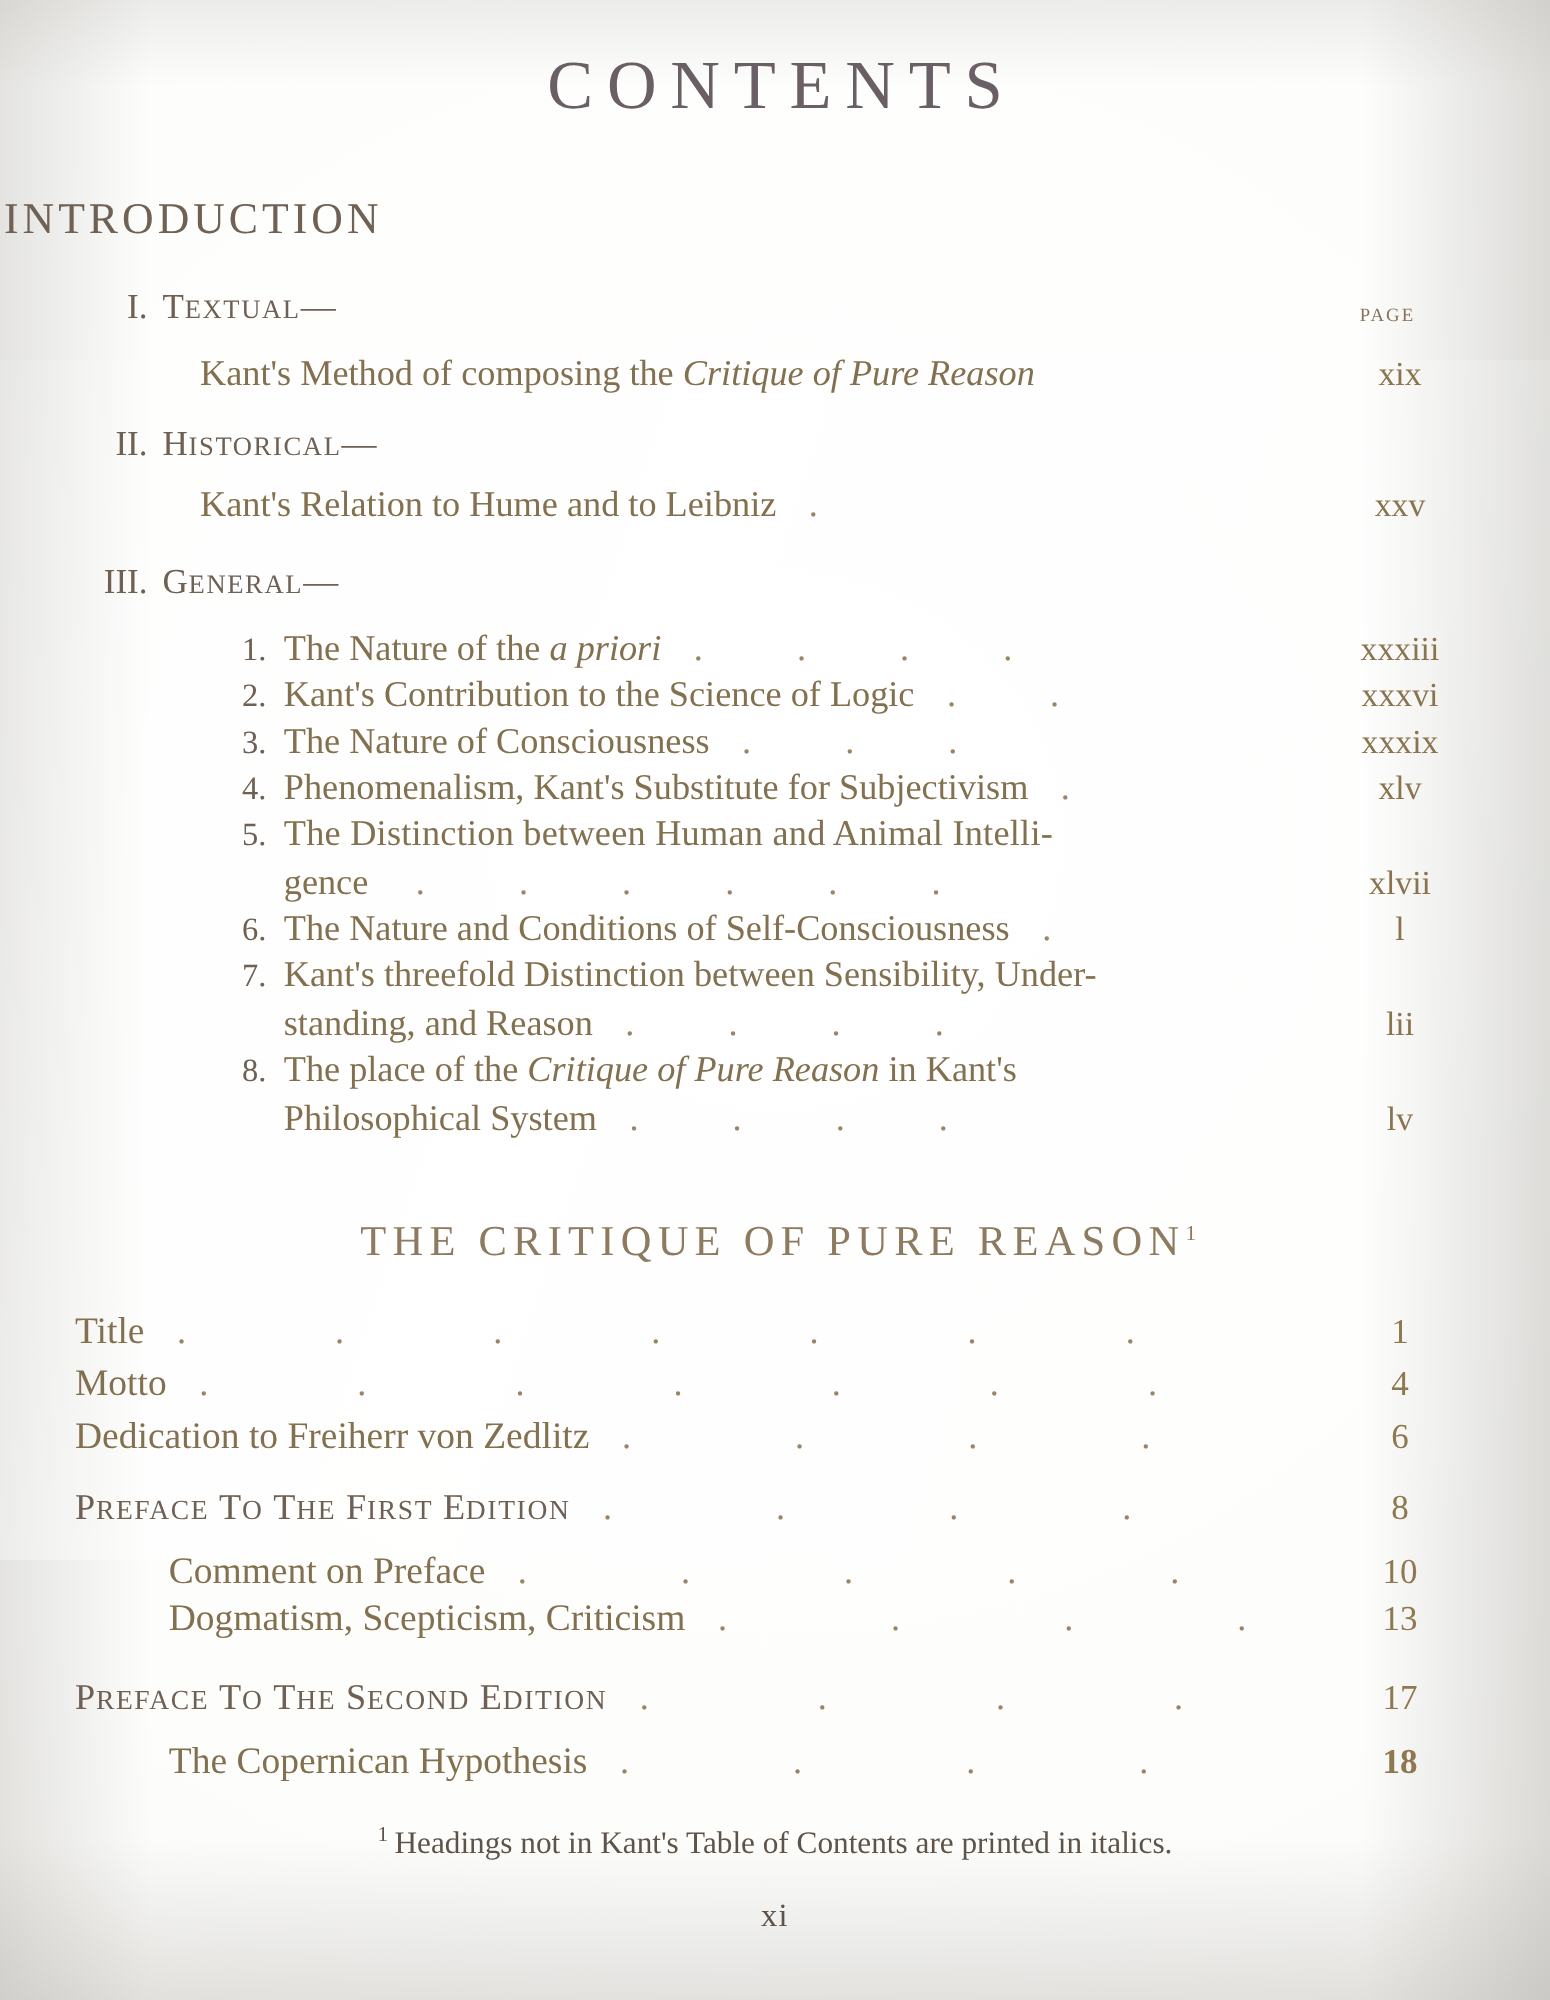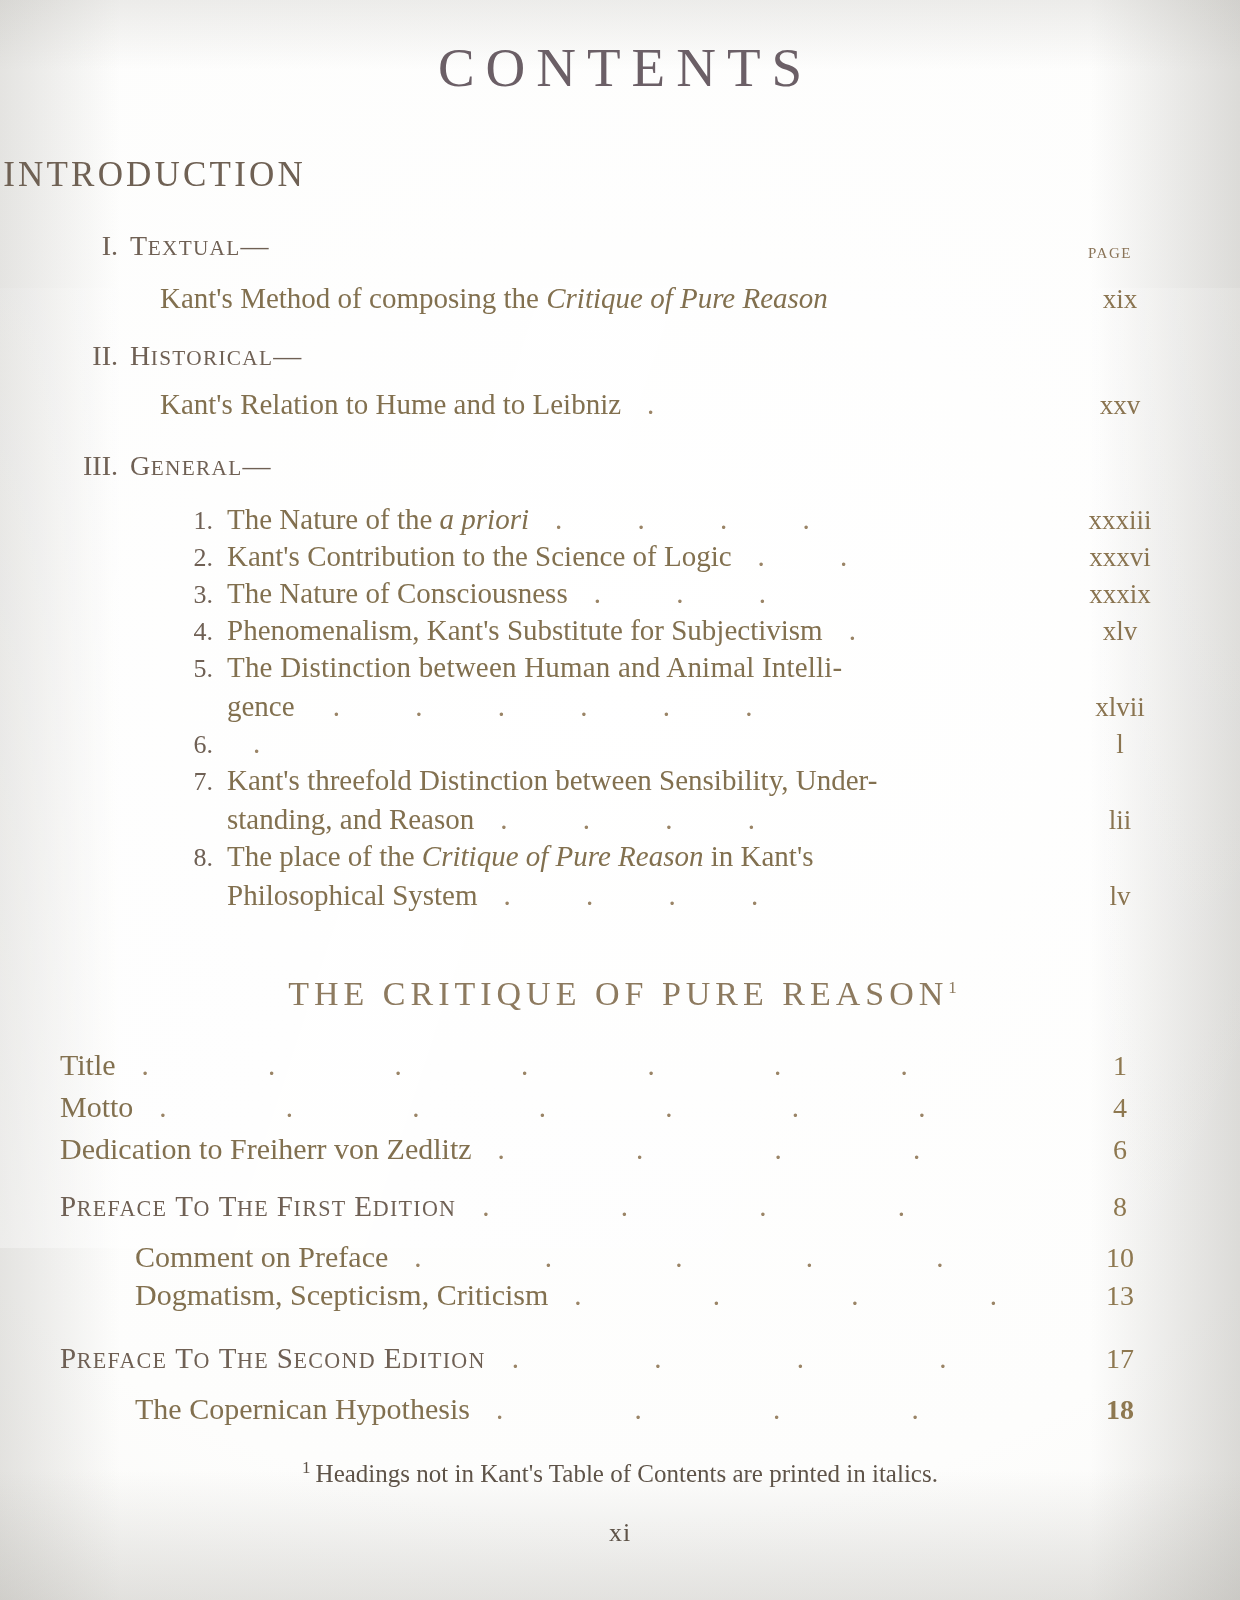--- a/index.html
+++ b/index.html
@@ -278,20 +278,21 @@
       <div class="entry-text" style="letter-spacing:0.2px;">The Distinction between Human and Animal Intelli-</div>
     </div>
     <div class="row" style="top:690px; left:227px; width:953px;gap:12px;">
       <div class="entry-text">gence</div>
       <div class="leaders">. . . . . .</div>
       <div class="pg">xlvii</div>
     </div>
 
     <div class="row" style="top:727px; left:165px; width:1015px;">
       <div class="num">6.</div>
+      <div class="entry-text">The Nature and Conditions of Self-Consciousness</div>
       <div class="leaders">.</div>
       <div class="pg">l</div>
     </div>
 
     <div class="row" style="top:764px; left:165px; width:1015px;">
       <div class="num">7.</div>
       <div class="entry-text">Kant's threefold Distinction between Sensibility, Under-</div>
     </div>
     <div class="row" style="top:803px; left:227px; width:953px;">
       <div class="entry-text">standing, and Reason</div>

